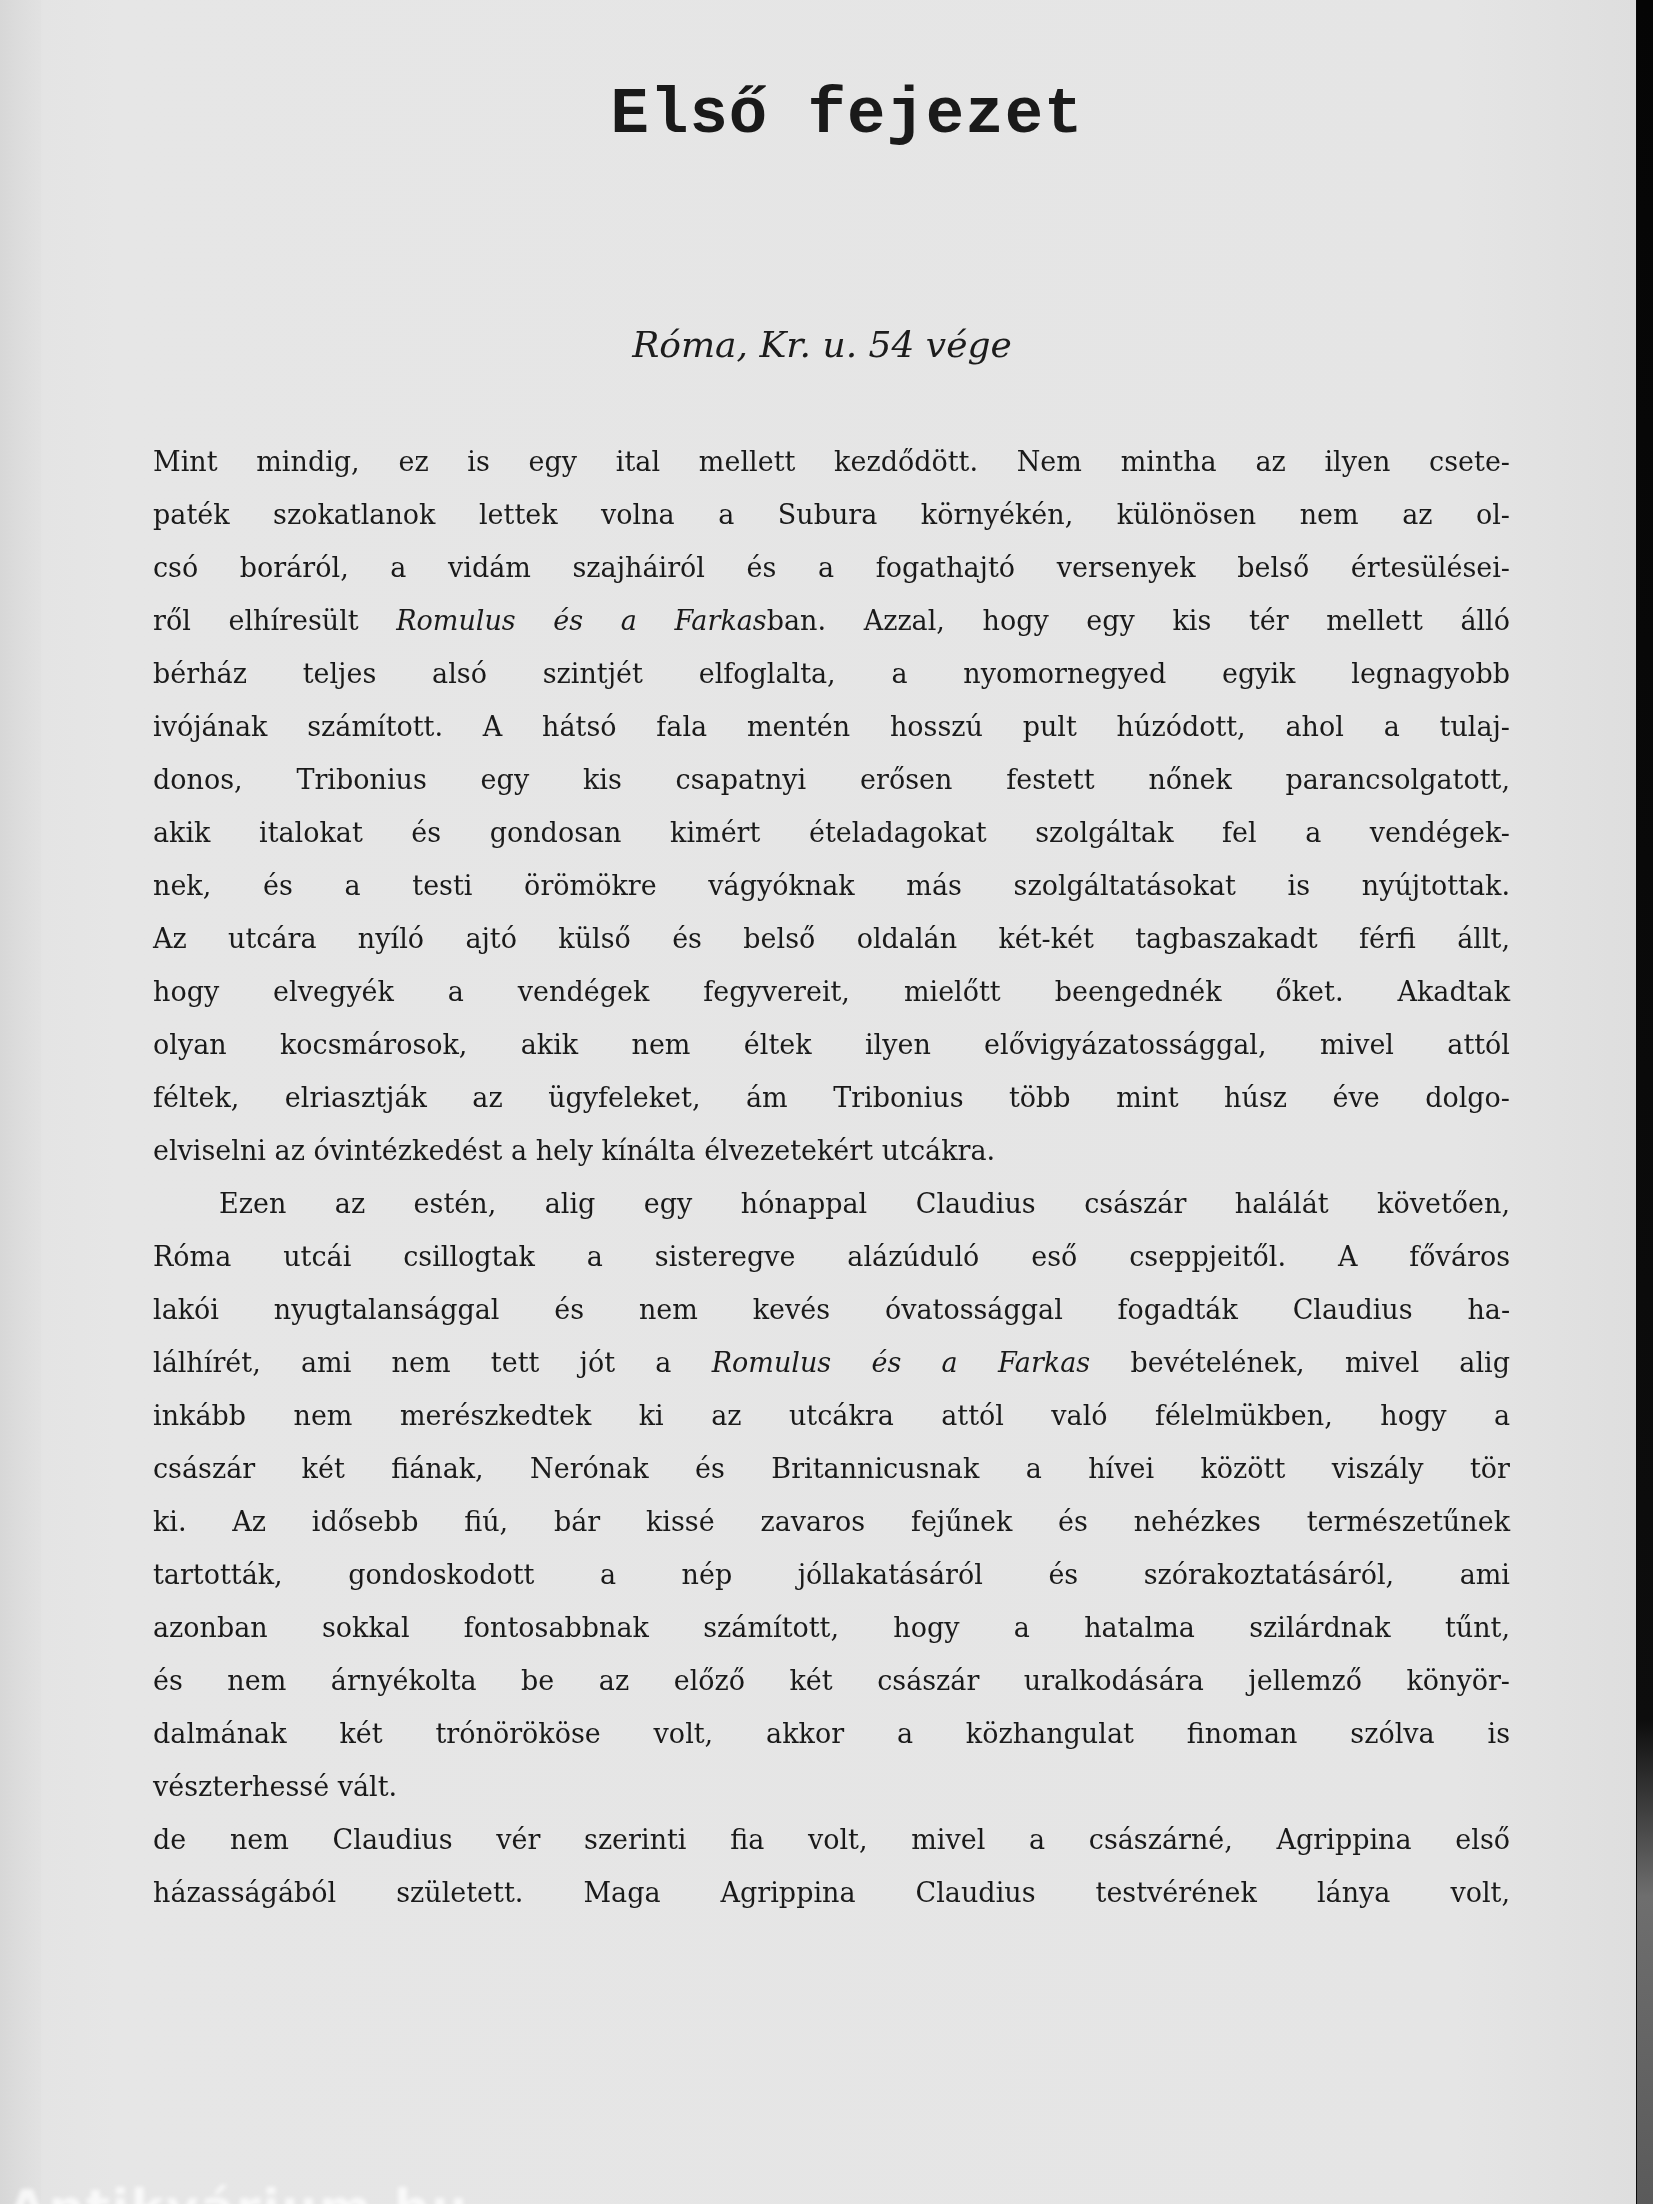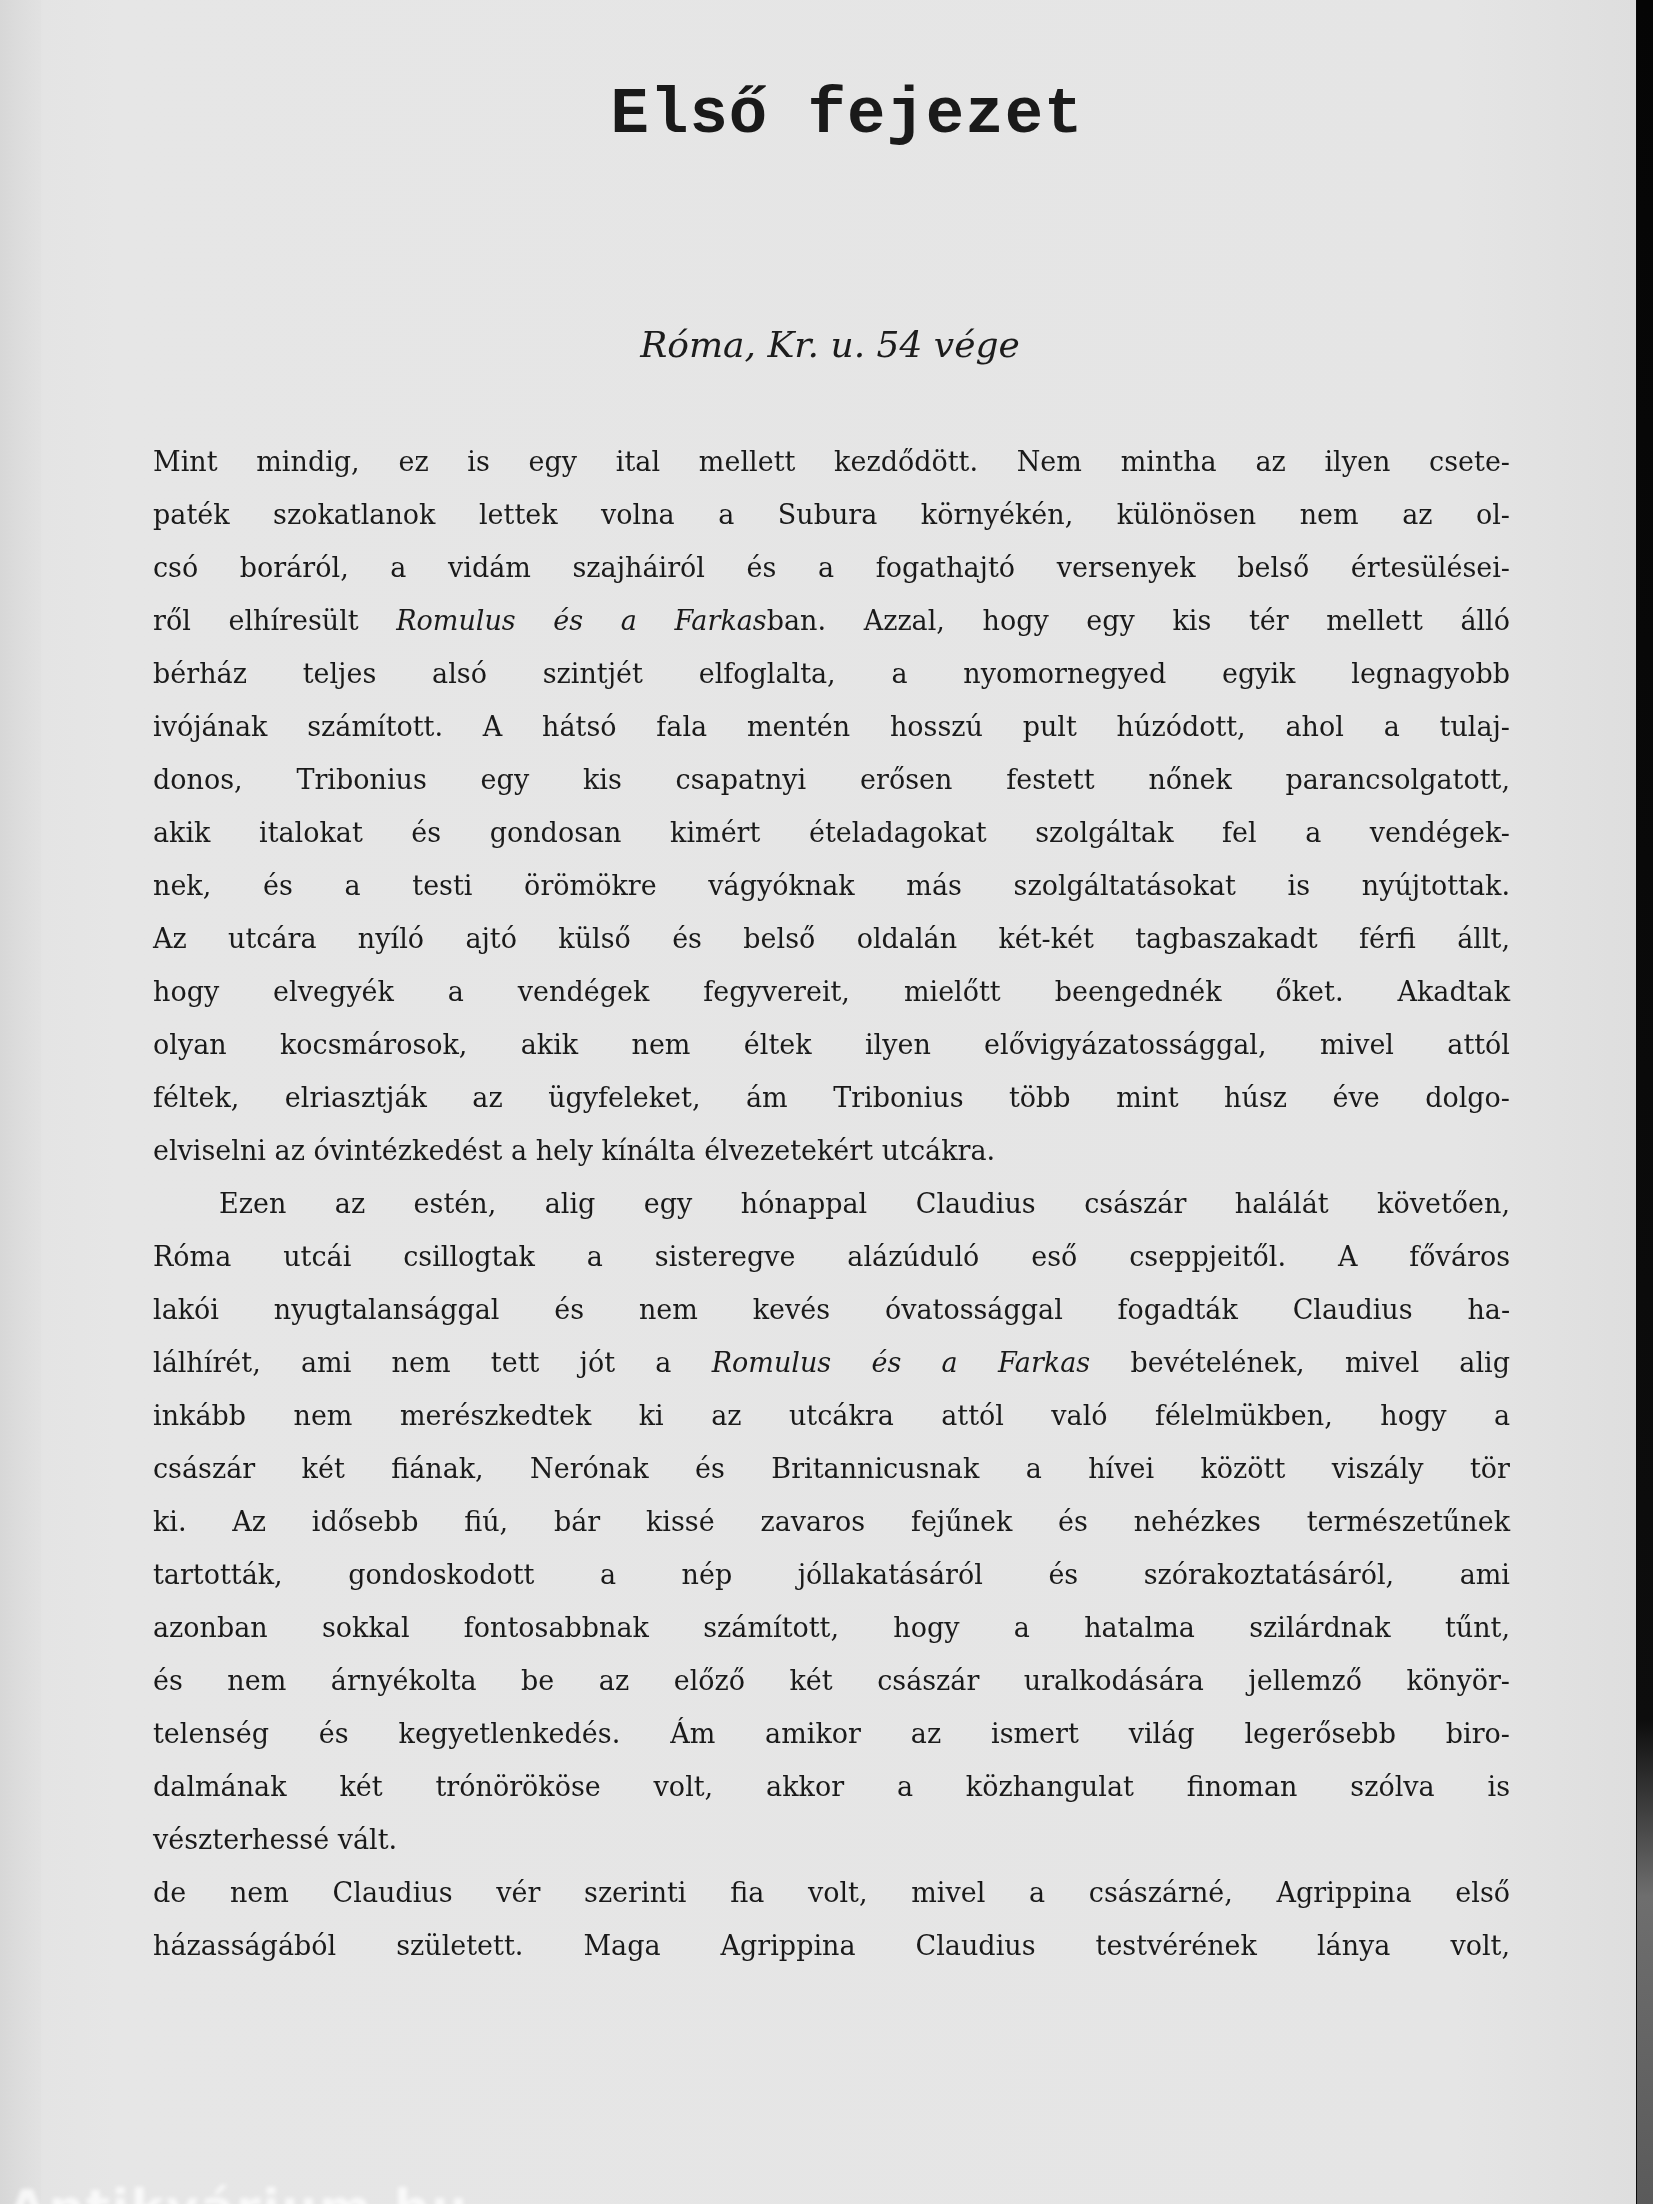--- a/index.html
+++ b/index.html
@@ -47,21 +47,21 @@
       font-weight: bold;
       font-size: 64px;
       letter-spacing: 1px;
       color: #1a1a1a;
       line-height: 78px;
       margin-left: 29px;
     }
     .dateline {
       position: absolute;
       top: 316px;
-      left: 12px;
+      left: 4px;
       width: 1636px;
       text-align: center;
       font-family: "DejaVu Serif", "Liberation Serif", serif;
       font-style: italic;
       font-size: 36px;
       color: #1c1c1c;
       line-height: 58px;
     }
     .body-text {
       position: absolute;
@@ -126,21 +126,20 @@
     <span class="line indent">Ezen az estén, alig egy hónappal Claudius császár halálát követően,</span>
     <span class="line">Róma utcái csillogtak a sisteregve alázúduló eső cseppjeitől. A főváros</span>
     <span class="line">lakói nyugtalansággal és nem kevés óvatossággal fogadták Claudius ha-</span>
     <span class="line"><span>lálhírét, ami nem tett jót a </span><i>Romulus és a Farkas</i><span> bevételének, mivel alig</span></span>
     <span class="line">inkább nem merészkedtek ki az utcákra attól való félelmükben, hogy a</span>
     <span class="line">császár két fiának, Nerónak és Britannicusnak a hívei között viszály tör</span>
     <span class="line">ki. Az idősebb fiú, bár kissé zavaros fejűnek és nehézkes természetűnek</span>
     <span class="line">tartották, gondoskodott a nép jóllakatásáról és szórakoztatásáról, ami</span>
     <span class="line">azonban sokkal fontosabbnak számított, hogy a hatalma szilárdnak tűnt,</span>
     <span class="line">és nem árnyékolta be az előző két császár uralkodására jellemző könyör-</span>
-    <span class="line">telenség és kegyetlenkedés. Ám amikor az ismert világ legerősebb biro-</span>
     <span class="line">dalmának két trónörököse volt, akkor a közhangulat finoman szólva is</span>
     <span class="line last">vészterhessé vált.</span>
     <span class="line">de nem Claudius vér szerinti fia volt, mivel a császárné, Agrippina első</span>
     <span class="line">házasságából született. Maga Agrippina Claudius testvérének lánya volt,</span>
   </div>
 
   <div class="watermark">Antikvárium.hu</div>
 </div>
 <div class="right-edge"></div>
 

